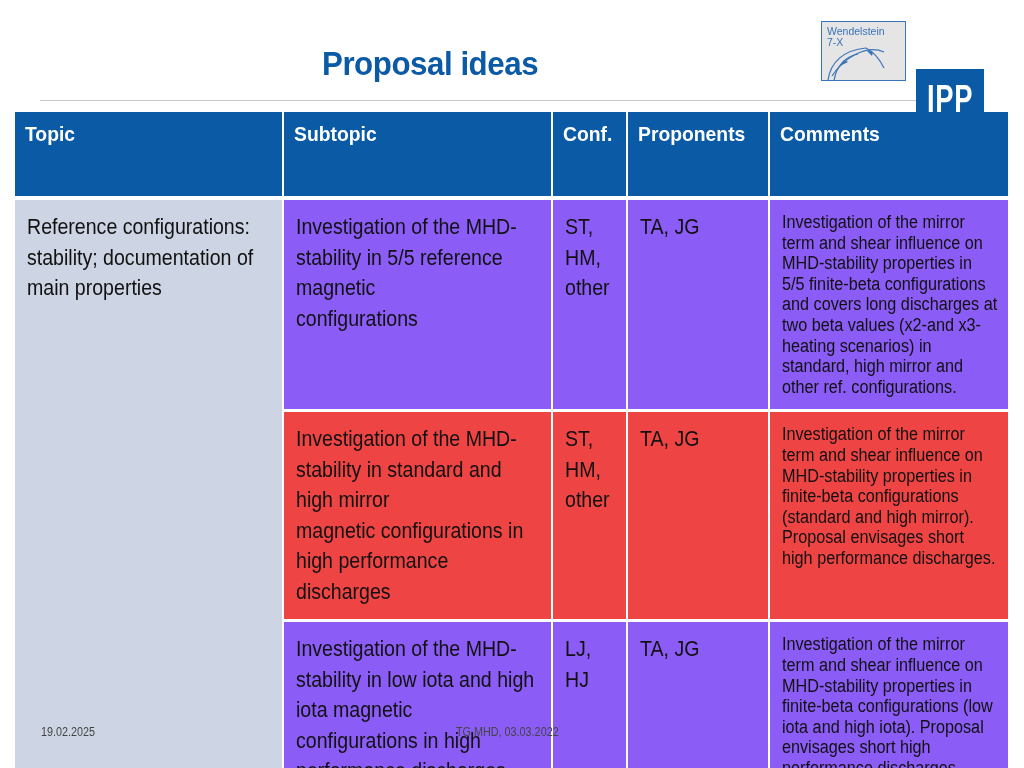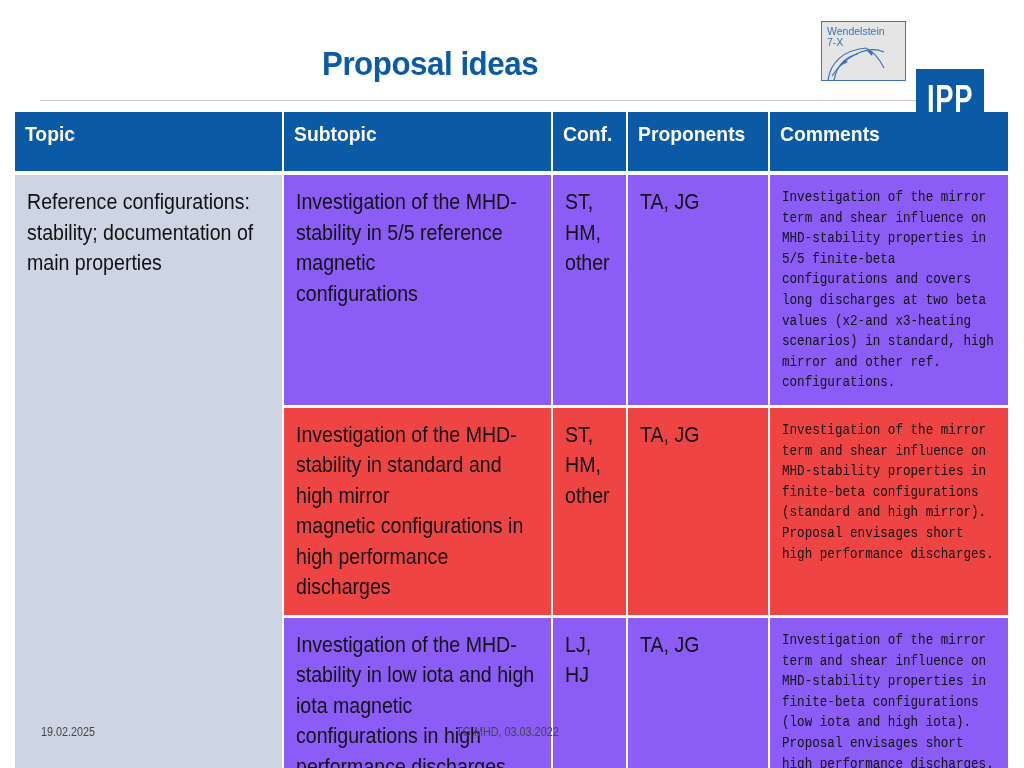--- a/index.html
+++ b/index.html
@@ -97,21 +97,21 @@
       border-right: 2px solid #ffffff;
       border-bottom: 3px solid #ffffff;
       padding: 12px;
     }
     .tbl th:last-child, .tbl td.last { border-right: none; }
     .tbl th {
       background: #0b5aa6;
       color: #ffffff;
       font-weight: bold;
       font-size: 21px;
-      height: 63px;
+      height: 88px;
       padding: 10px 10px 0 10px;
       border-bottom: 4px solid #ffffff;
     }
     .tbl th span {
       display: inline-block;
       transform: scaleX(0.92);
       transform-origin: left top;
       white-space: nowrap;
     }
     .cell-big {
@@ -121,25 +121,24 @@
       padding: 8px 10px 0 10px;
     }
     .cell-big .inner {
       display: block;
       width: 110%;
       transform: scaleX(0.91);
       transform-origin: left top;
       white-space: pre-line;
     }
     .cell-small {
-      font-size: 14px;
+      font-size: 18px;
       line-height: 20.6px;
       color: #111111;
       padding: 4px 6px 0 10px;
-      font-family: Liberation Mono, monospace;
     }
     .cell-small .inner {
       display: block;
       width: 112%;
       transform: scaleX(0.9);
       transform-origin: left top;
       white-space: pre-line;
     }
     .row-dark td { background: #8b5cf6; }
     .row-light td { background: #ef4444; }

